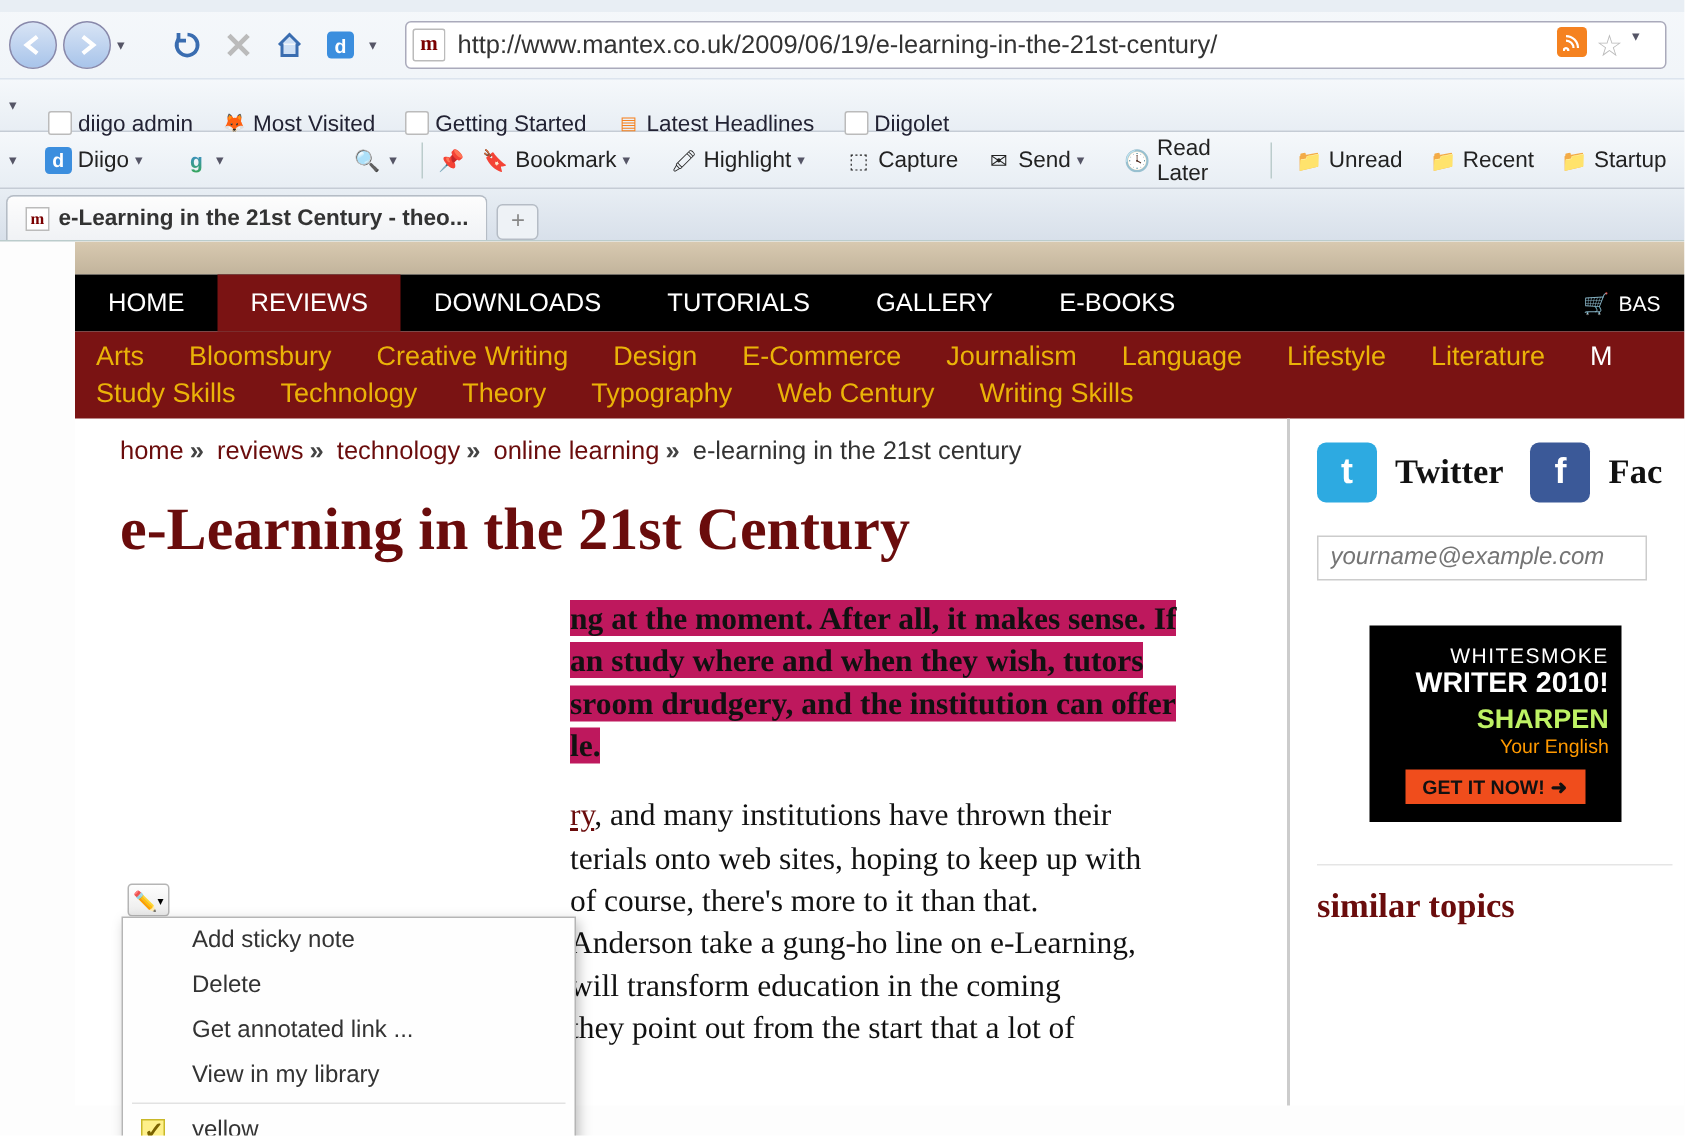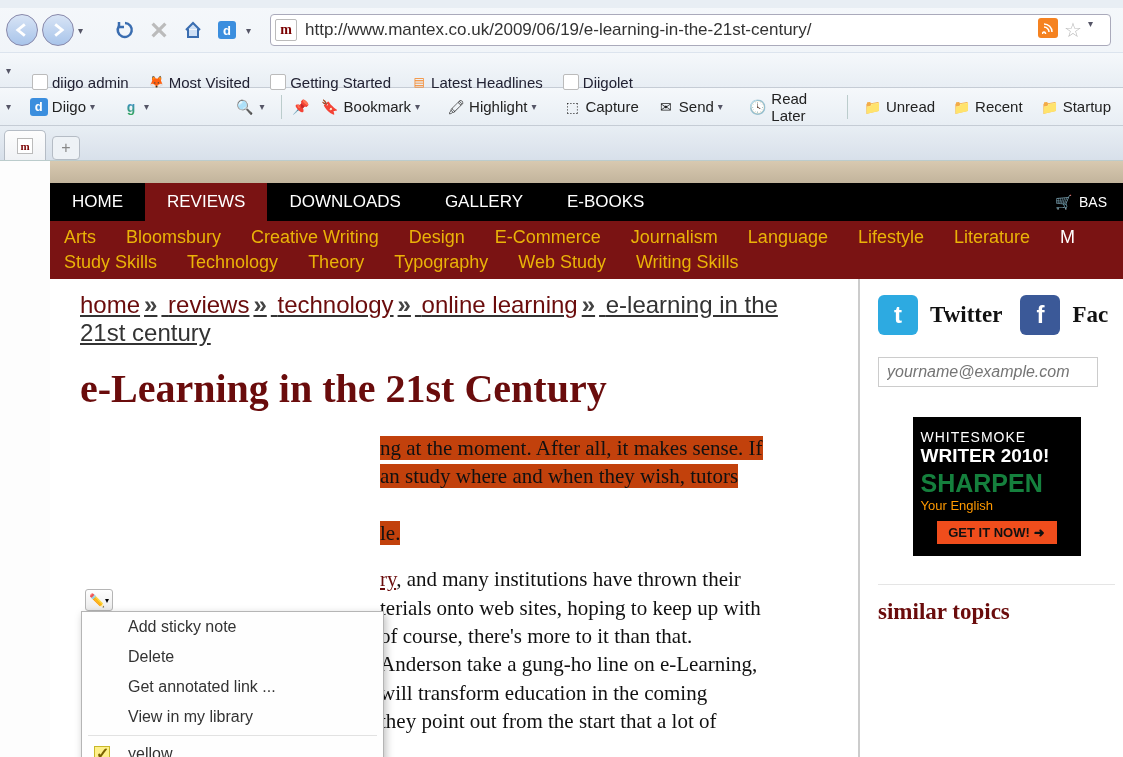--- a/index.html
+++ b/index.html
@@ -52,45 +52,45 @@
   .sn-cart { margin-left:auto; padding:0 18px; display:flex; align-items:center; gap:6px; color:#fff;}
   .subnav { background:#7a1313; color:#fff; padding:6px 14px; display:flex; flex-wrap:wrap; row-gap:4px; column-gap:30px; font-size:18px;}
   .subnav a { color:#eab308; text-decoration:none; }
   .m-cut { color:#fff; }
   
   
   .cols { display:flex; }
   .col-main { width:810px; padding:12px 30px 20px 30px; border-right:2px solid #ccc;}
   .col-side { flex:1; padding:10px 10px 10px 18px;}
   
-  .breadcrumbs { font-size:24px; color:#333;text-decoration:underline;}
+  .breadcrumbs { font-size:17px; color:#333;}
   .breadcrumbs a { color:#6a0c0c; text-decoration:none;}
   .bc-sep { color:#444; font-weight:bold; padding:0 4px;}
   
   .page-title { font-family:Georgia,serif; font-size:40px; font-weight:bold; color:#6a0c0c; margin:18px 0 22px 0;}
   .subtitle { font-family:Georgia,serif; font-size:26px; font-weight:bold; color:#111; margin-bottom:12px;}
   
   .article-text { font-family:Georgia,serif; font-size:21px; line-height:1.35; color:#111; }
   .article-text p { margin-bottom:18px; }
-  .hl { background:#c2410c; }
+  .hl { background:#be185d;font-weight:bold; }
   .redlink { color:#6a0c0c; text-decoration:underline;}
   
   
   .social-row { display:flex; align-items:center; gap:12px; margin:6px 0 22px 0;}
   .social-btn { width:40px; height:40px; border-radius:6px; display:flex; align-items:center; justify-content:center; font-size:24px; font-weight:bold; color:#fff;}
   .tw { background:#2daae1;}
   .fb { background:#3b5998;}
   .social-label { font-family:Georgia,serif; font-size:23px; font-weight:bold; color:#111;}
   .side-heading { font-family:Georgia,serif; font-size:23px; font-weight:bold; color:#6a0c0c; margin:20px 0 8px 0; border-top:1px solid #e5e5e5; padding-top:14px;}
   .newsletter-input { width:220px; height:30px; border:1px solid #ccc; padding:0 8px; font-style:italic; color:#aaa; font-size:16px;}
   
-  .ad { width:168px; margin:30px auto 16px auto; background:#000; padding:12px 8px; text-align:left;}
+  .ad { width:168px; margin:30px auto 16px auto; background:#000; padding:12px 8px; text-align:right;}
   .ad-l1 { color:#fff; font-size:14px; letter-spacing:1px;}
   .ad-l2 { color:#fff; font-size:19px; font-weight:bold;}
-  .ad-l3 { color:#15803d; font-size:25px; font-weight:bold; margin-top:2px;}
+  .ad-l3 { color:#bef264; font-size:18px; font-weight:bold; margin-top:2px;}
   .ad-l4 { color:#f90; font-size:13px; margin-bottom:8px;}
   .ad-btn { background:#f04d1c; width:120px; margin:0 auto; padding:4px 0; color:#111; font-size:13px; font-weight:bold; display:flex; align-items:center; justify-content:center; gap:4px;}
   
   
   .pencil-pop { position:absolute; left:85px; top:428px; width:28px; height:22px; border:1px solid #b5b5b5; background:linear-gradient(#fefefe,#ebebeb); border-radius:3px; display:flex; align-items:center; justify-content:center; font-size:13px;}
   
   
   .ctxmenu { position:absolute; left:81px; top:450px; width:303px; background:#fefefe; border:1px solid #b5b5b5; box-shadow:2px 3px 8px rgba(0,0,0,0.25); font-size:16px; color:#333; z-index:100;}
   .ctxitem { display:flex; align-items:center; height:30px; padding:0 12px 0 46px; position:relative;}
   .ctxsep { height:1px; background:#e2e2e2; margin:3px 6px;}
@@ -222,32 +222,34 @@
         <span>Recent</span>
       </div>
     <div class="diigo-item">
         <span class="diigo-ico folder-ico">📁</span>
         <span>Startup</span>
       </div>
   </div>
   <div class="tabstrip">
     <div class="tab">
       <span class="tab-favicon">m</span>
+      <span>e-Learning in the 21st Century - theo...</span>
     </div>
     <div class="tab-new">+</div>
   </div>
 </div>
 
 <div class="page">
   <div class="page-inner">
     <div style="height:22px;background:linear-gradient(#d8c9b0,#c2b49c)"></div>
     <div class="sitenav">
       <div class="sn-item">HOME</div>
       <div class="sn-item active">REVIEWS</div>
       <div class="sn-item">DOWNLOADS</div>
+      <div class="sn-item">TUTORIALS</div>
       <div class="sn-item">GALLERY</div>
       <div class="sn-item">E-BOOKS</div>
       <div class="sn-cart">
           <span>🛒</span>
           <span>BAS</span>
         </div>
     </div>
     <div class="subnav">
       <a>Arts</a>
       <a>Bloomsbury</a>
@@ -256,38 +258,38 @@
       <a>E-Commerce</a>
       <a>Journalism</a>
       <a>Language</a>
       <a>Lifestyle</a>
       <a>Literature</a>
       <span class="m-cut">M</span>
       <a>Study Skills</a>
       <a>Technology</a>
       <a>Theory</a>
       <a>Typography</a>
-      <a>Web Study</a>
+      <a>Web Century</a>
       <a>Writing Skills</a>
     </div>
     <div class="cols">
       <div class="col-main">
         <div class="breadcrumbs">
           <a>home</a><span class="bc-sep">»</span>
           <a>reviews</a><span class="bc-sep">»</span>
           <a>technology</a><span class="bc-sep">»</span>
           <a>online learning</a><span class="bc-sep">»</span>
           <span>e-learning in the 21st century</span>
         </div>
         <h1 class="page-title">e-Learning in the 21st Century</h1>
         <div class="article-text" style="padding-left:300px">
           <p>
             <span class="hl">ng at the moment. After all, it makes sense. If</span><br>
             <span class="hl">an study where and when they wish, tutors</span><br>
-            <br>
+            <span class="hl">sroom drudgery, and the institution can offer</span><br>
             <span class="hl">le.</span>
           </p>
           <p>
             <a class="redlink">ry</a><span>, and many institutions have thrown their</span><br>
             <span>terials onto web sites, hoping to keep up with</span><br>
             <span>of course, there's more to it than that.</span><br>
             <span>Anderson take a gung-ho line on e-Learning,</span><br>
             <span> will transform education in the coming</span><br>
             <span>they point out from the start that a lot of</span>
           </p>

